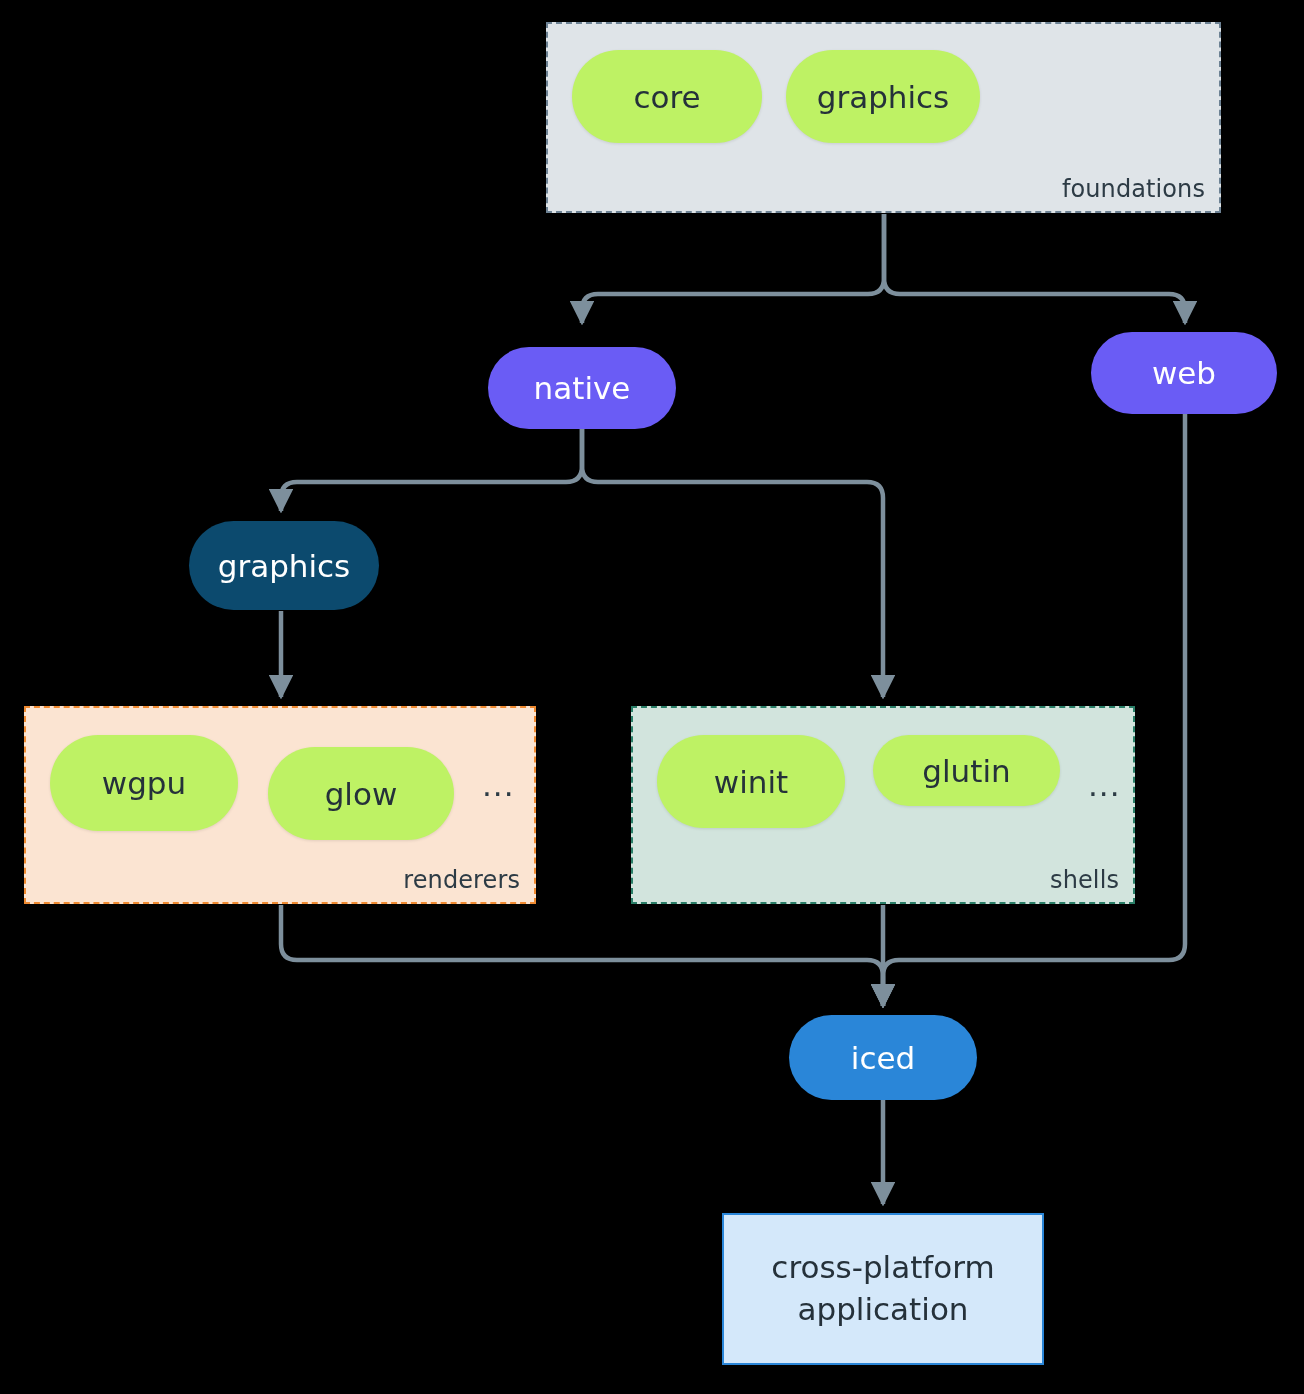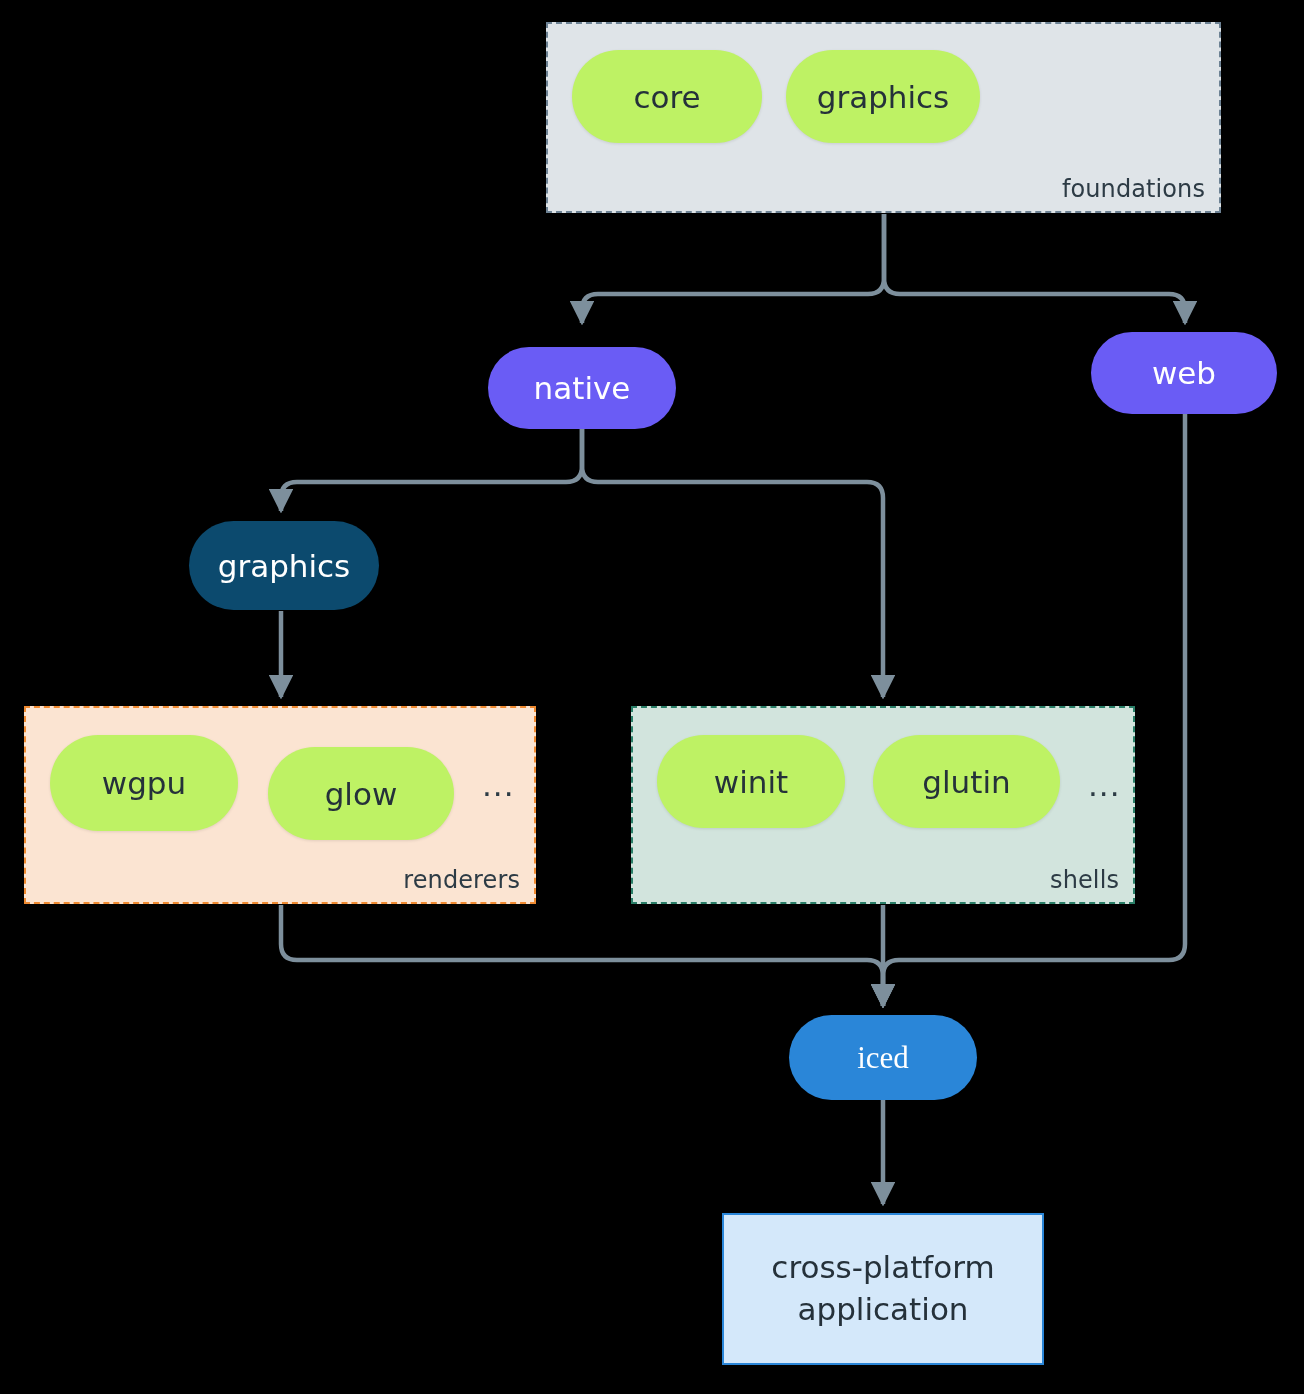--- a/index.html
+++ b/index.html
@@ -84,21 +84,21 @@
     border-radius: 999px;
     display: flex;
     align-items: center;
     justify-content: center;
     color: #ffffff;
     font-size: 31px;
     box-sizing: border-box;
   }
   .node-native, .node-web { background: #6a5cf5; }
   .node-graphics { background: #0c4a6e; }
-  .node-iced     { background: #2a86d8; font-family: Liberation Serif, serif; }
+  .node-iced     { background: #2a86d8; }
 
   
   .terminal {
     position: absolute;
     left: 722px;
     top: 1213px;
     width: 322px;
     height: 152px;
     background: #d4e8fa;
     border: 2px solid #2a86d8;
@@ -186,21 +186,21 @@
     <span>glow</span>
   </div>
   <div class="ellipsis" style="left:482px; top:770px;">...</div>
 
   <div class="cluster cluster-shells">
     <span class="cluster-label">shells</span>
   </div>
   <div class="leaf" style="left:657px; top:735px; width:188px; height:93px;">
     <span>winit</span>
   </div>
-  <div class="leaf" style="left:873px; top:735px; width:187px; height:93px;text-align:center;">
+  <div class="leaf" style="left:873px; top:735px; width:187px; height:71px;text-align:center;">
     <span>glutin</span>
   </div>
   <div class="ellipsis" style="left:1088px; top:770px;">...</div>
 
   <div class="node node-iced" style="left:789px; top:1015px; width:188px; height:85px;">
     <span>iced</span>
   </div>
 
   <div class="terminal">
     <span>cross-platform</span>

